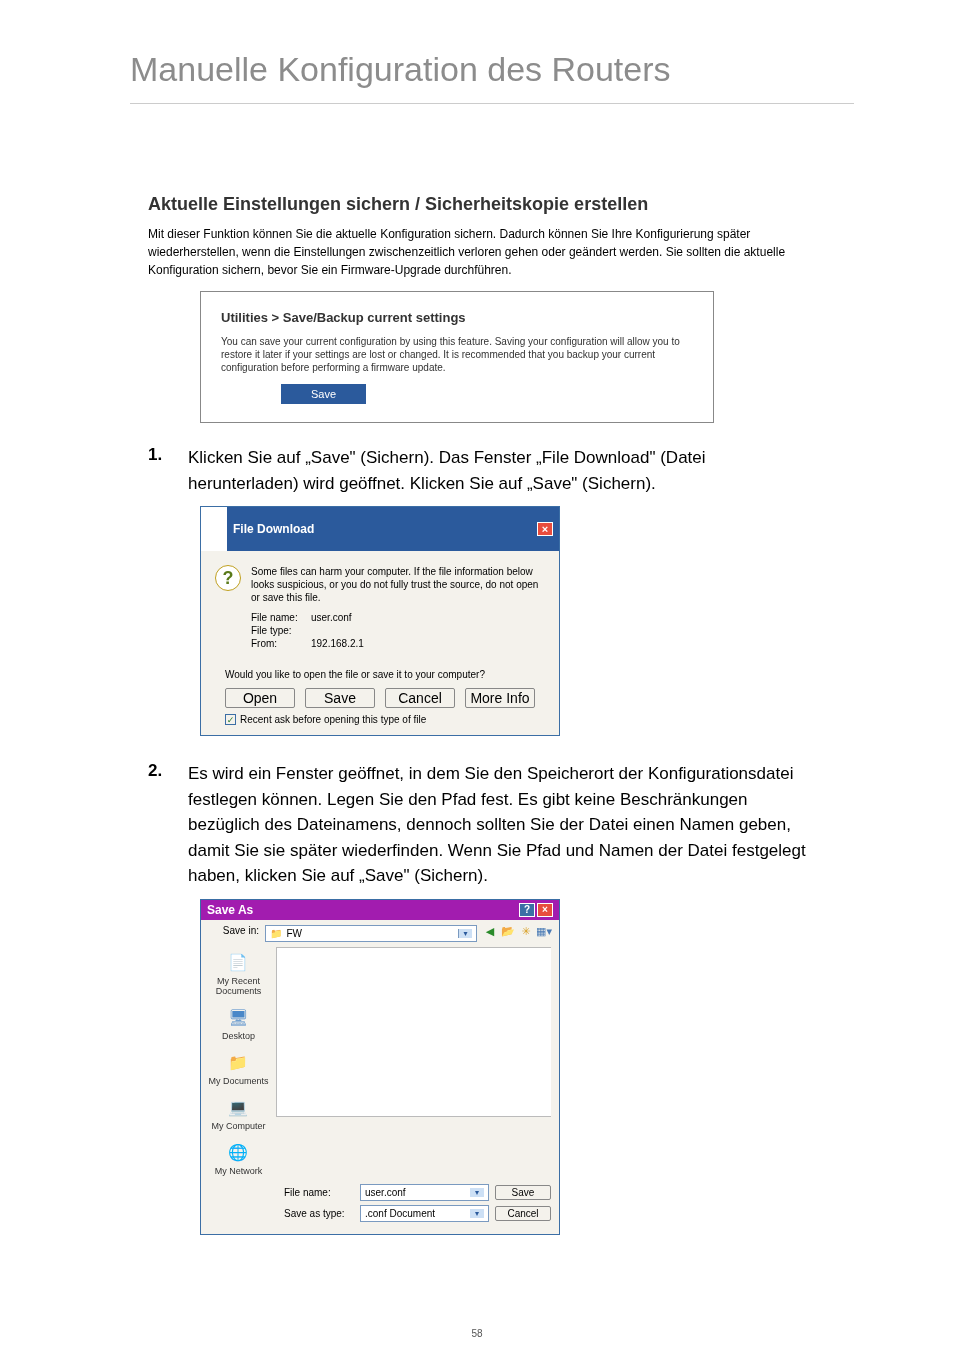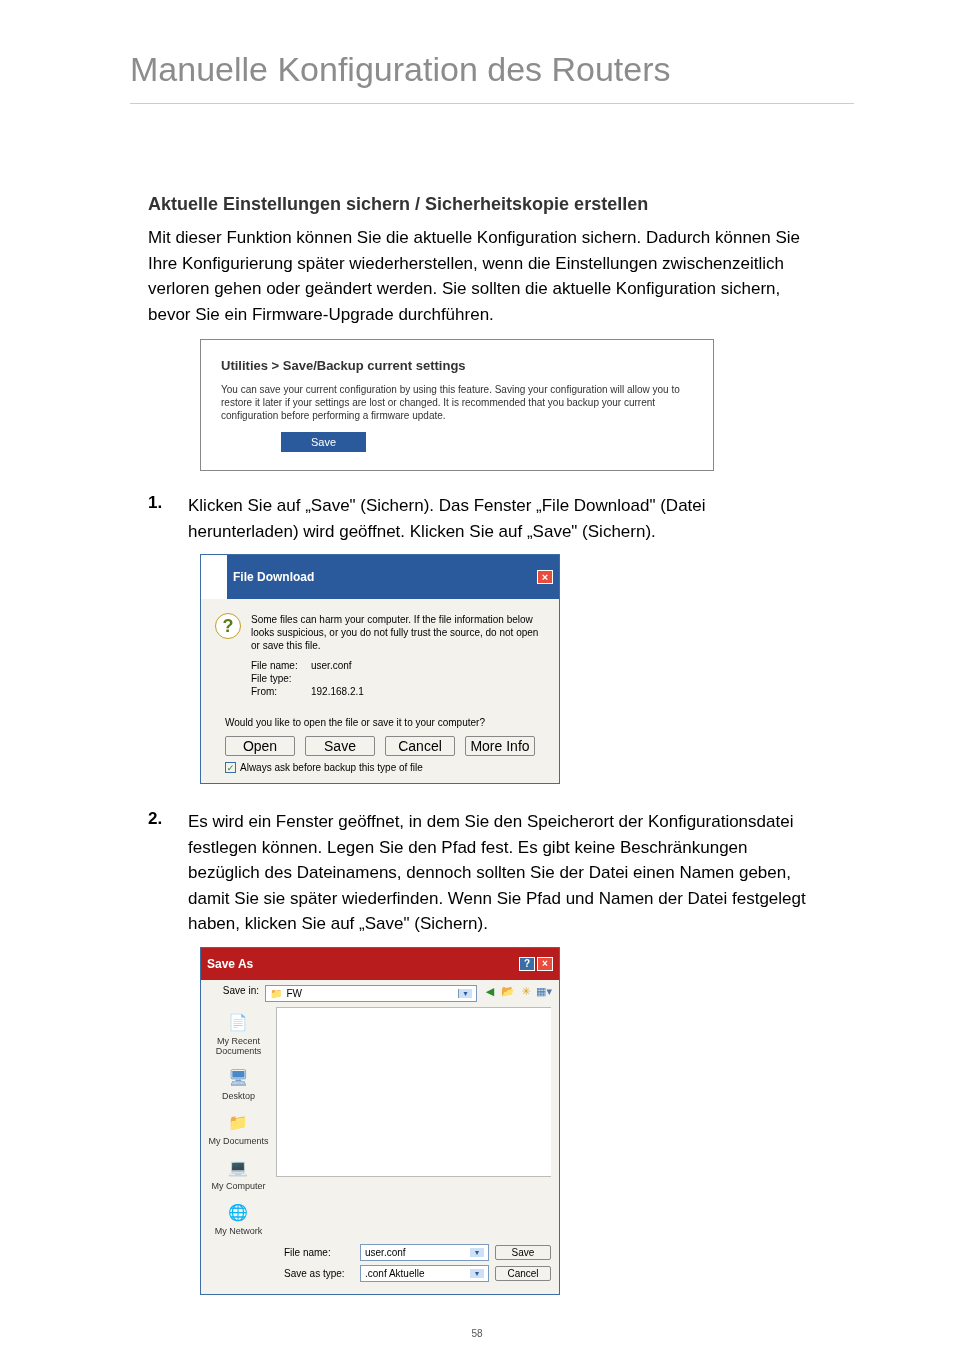--- a/index.html
+++ b/index.html
@@ -21,21 +21,21 @@
     margin-bottom: 90px;
   }
   .section-title {
     font-size: 18px;
     font-weight: bold;
     color: #333333;
     margin-bottom: 10px;
     margin-left: 18px;
   }
   .intro-p {
-    font-size: 17px;
+    font-size: 12px;
     line-height: 1.5;
     color: #000;
     margin-left: 18px;
     margin-bottom: 12px;
     max-width: 660px;
   }
   .util-box {
     border: 1px solid #888;
     margin-left: 70px;
     width: 514px;
@@ -178,25 +178,25 @@
   }
 
   .saveas {
     width: 360px;
     margin-left: 70px;
     border: 1px solid #3b6ea5;
     font-family: Tahoma, sans-serif;
     font-size: 10px;
   }
   .saveas-title {
-    background: #b91c1c;
+    background: #a21caf;
     color: #fff;
     font-size: 12px;
     font-weight: bold;
-    padding: 9px 6px;
+    padding: 3px 6px;
     display: flex;
     justify-content: space-between;
     align-items: center;
   }
   .title-icons { display: flex; gap: 2px; }
   .title-icons span {
     width: 16px; height: 14px;
     border: 1px solid #fff;
     background: #3b6ea5;
     color: #fff;
@@ -352,21 +352,21 @@
     </div>
     <div class="dialog1-q">Would you like to open the file or save it to your computer?</div>
     <div class="dialog1-btns">
       <button>Open</button>
       <button>Save</button>
       <button>Cancel</button>
       <button>More Info</button>
     </div>
     <div class="checkbox-row">
       <span class="cb">✓</span>
-      <span>Always ask before backup this type of file</span>
+      <span>Recent ask before opening this type of file</span>
     </div>
   </div>
 </div>
 
 <div class="step-row">
   <div class="step-num">2.</div>
   <div class="step-text">Es wird ein Fenster geöffnet, in dem Sie den Speicherort der Konfigurationsdatei festlegen können. Legen Sie den Pfad fest. Es gibt keine Beschränkungen bezüglich des Dateinamens, dennoch sollten Sie der Datei einen Namen geben, damit Sie sie später wiederfinden. Wenn Sie Pfad und Namen der Datei festgelegt haben, klicken Sie auf „Save" (Sichern).</div>
 </div>
 
 <div class="saveas">
@@ -421,21 +421,21 @@
       <span class="blbl">File name:</span>
       <div class="binput">
         <span>user.conf</span>
         <span class="dd2">▾</span>
       </div>
       <button>Save</button>
     </div>
     <div class="bottom-row">
       <span class="blbl">Save as type:</span>
       <div class="binput">
-        <span>.conf Aktuelle</span>
+        <span>.conf Document</span>
         <span class="dd2">▾</span>
       </div>
       <button>Cancel</button>
     </div>
   </div>
 </div>
 
 <div class="page-num">58</div>
 
 </body></html>

